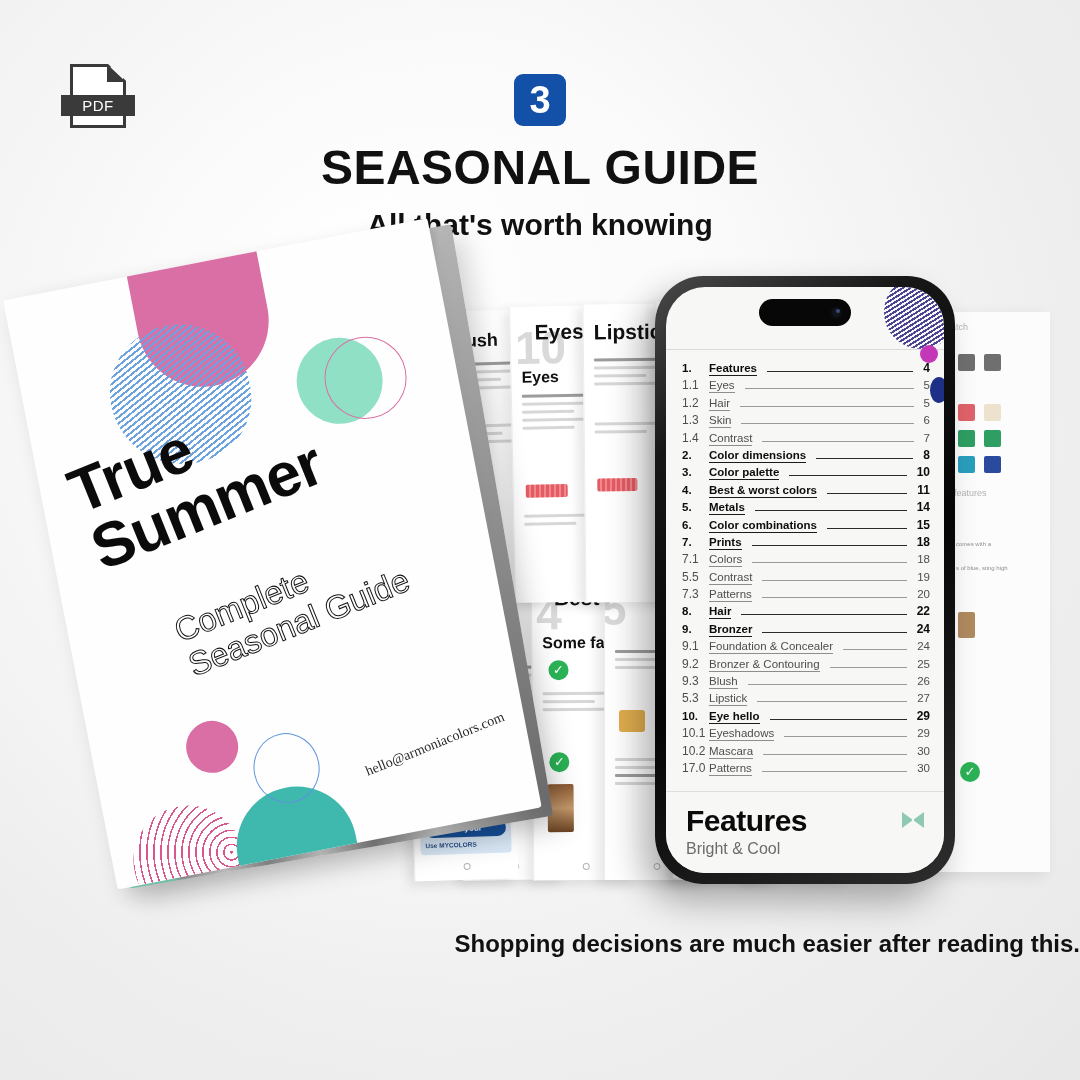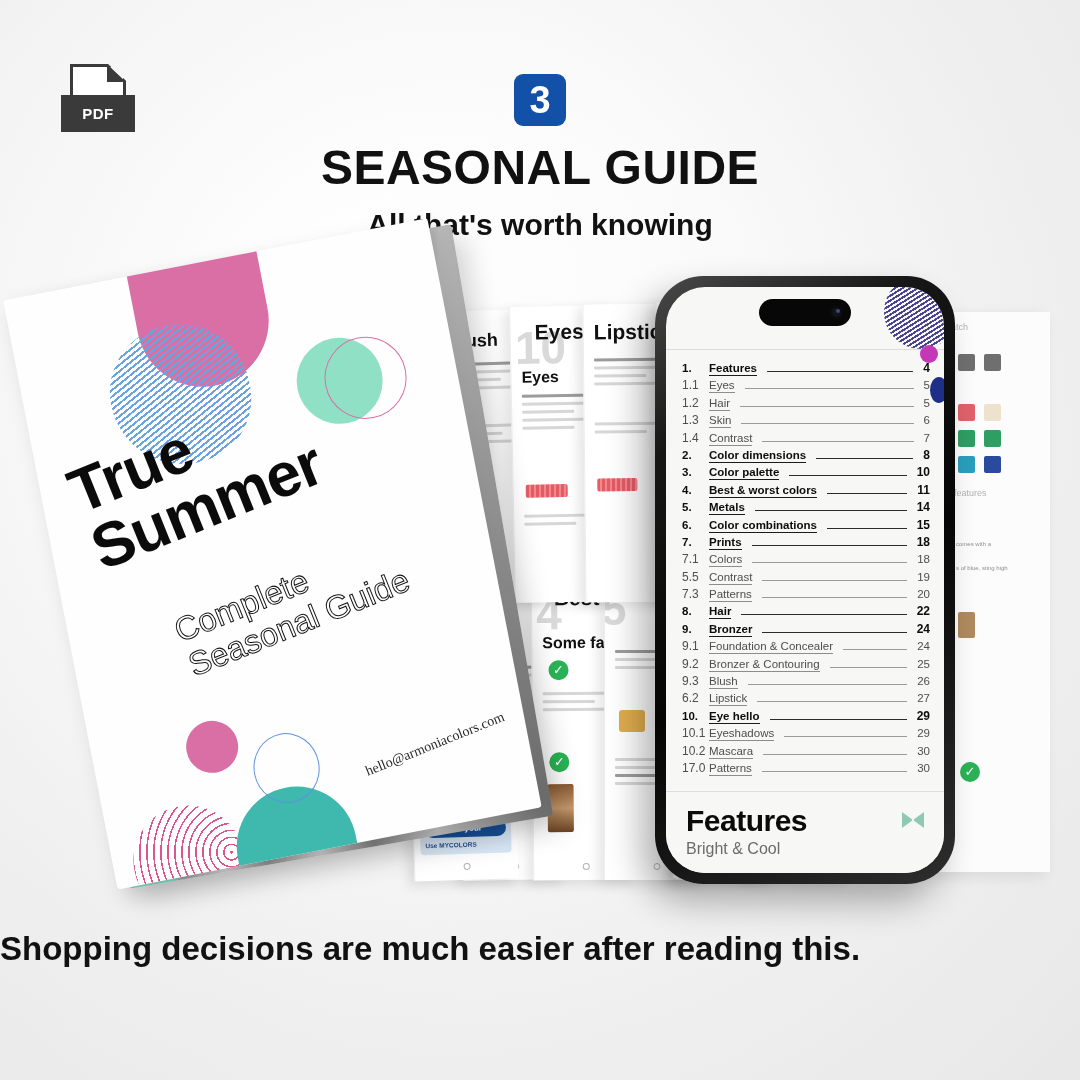--- a/index.html
+++ b/index.html
@@ -28,23 +28,23 @@
     background: #ffffff;
     border: 3px solid #3a3a3a;
     clip-path: polygon(0 0, 68% 0, 100% 26%, 100% 100%, 0 100%);
   }
   .pdf-fold {
     position: absolute; right: 0; top: 0; width: 19px; height: 18px;
     background: #3a3a3a;
     clip-path: polygon(0 0, 100% 100%, 0 100%);
   }
   .pdf-band {
-    position: absolute; left: -9px; right: -9px; top: 31px; height: 37px;
+    position: absolute; left: -9px; right: -9px; top: 31px; height: 21px;
     background: #3a3a3a; color: #fff;
-    font-size: 15px; font-weight: bold; letter-spacing: .5px;
+    font-size: 15px; font-weight: normal; letter-spacing: .5px;
     display: flex; align-items: center; justify-content: center;
   }
 
   
   .badge-num {
     position: absolute; left: 50%; transform: translateX(-50%); top: 74px;
     width: 52px; height: 52px; border-radius: 9px;
     background: #1350a8; color: #fff;
     display: flex; align-items: center; justify-content: center;
     font-size: 38px; font-weight: bold; line-height: 1;
@@ -53,22 +53,22 @@
     position: absolute; top: 140px; left: 0; right: 0; text-align: center;
     font-size: 48px; font-weight: bold; letter-spacing: 0.5px; color: #111;
   }
   .title-sub {
     position: absolute; top: 208px; left: 0; right: 0; text-align: center;
     font-size: 30px; font-weight: bold; color: #111;
   }
 
   
   .foot-main {
-    position: absolute; top: 930px; left: 0; right: 0; text-align: left;
-    font-size: 33px; font-weight: bold; color: #111;
+    position: absolute; top: 930px; left: 0; right: 0; text-align: right;
+    font-size: 24px; font-weight: bold; color: #111;
   }
   .foot-sub {
     position: absolute; top: 978px; left: 0; right: 0; text-align: center;
     font-size: 27px; color: #1d1d1d;
   }
 
   
   .fan { position: absolute; left: 420px; top: 300px; width: 580px; height: 580px; }
   .fan-page {
     position: absolute; top: 0; width: 104px; height: 560px;
@@ -677,21 +677,21 @@
             <span class="toc-dash"></span>
             <span class="toc-pg">25</span>
           </div>
           <div class="toc-row lvl2">
             <span class="toc-no">9.3</span>
             <span class="toc-lbl">Blush</span>
             <span class="toc-dash"></span>
             <span class="toc-pg">26</span>
           </div>
           <div class="toc-row lvl2">
-            <span class="toc-no">6.2</span>
+            <span class="toc-no">5.3</span>
             <span class="toc-lbl">Lipstick</span>
             <span class="toc-dash"></span>
             <span class="toc-pg">27</span>
           </div>
           <div class="toc-row lvl1">
             <span class="toc-no">10.</span>
             <span class="toc-lbl">Eye hello</span>
             <span class="toc-dash"></span>
             <span class="toc-pg">29</span>
           </div>

